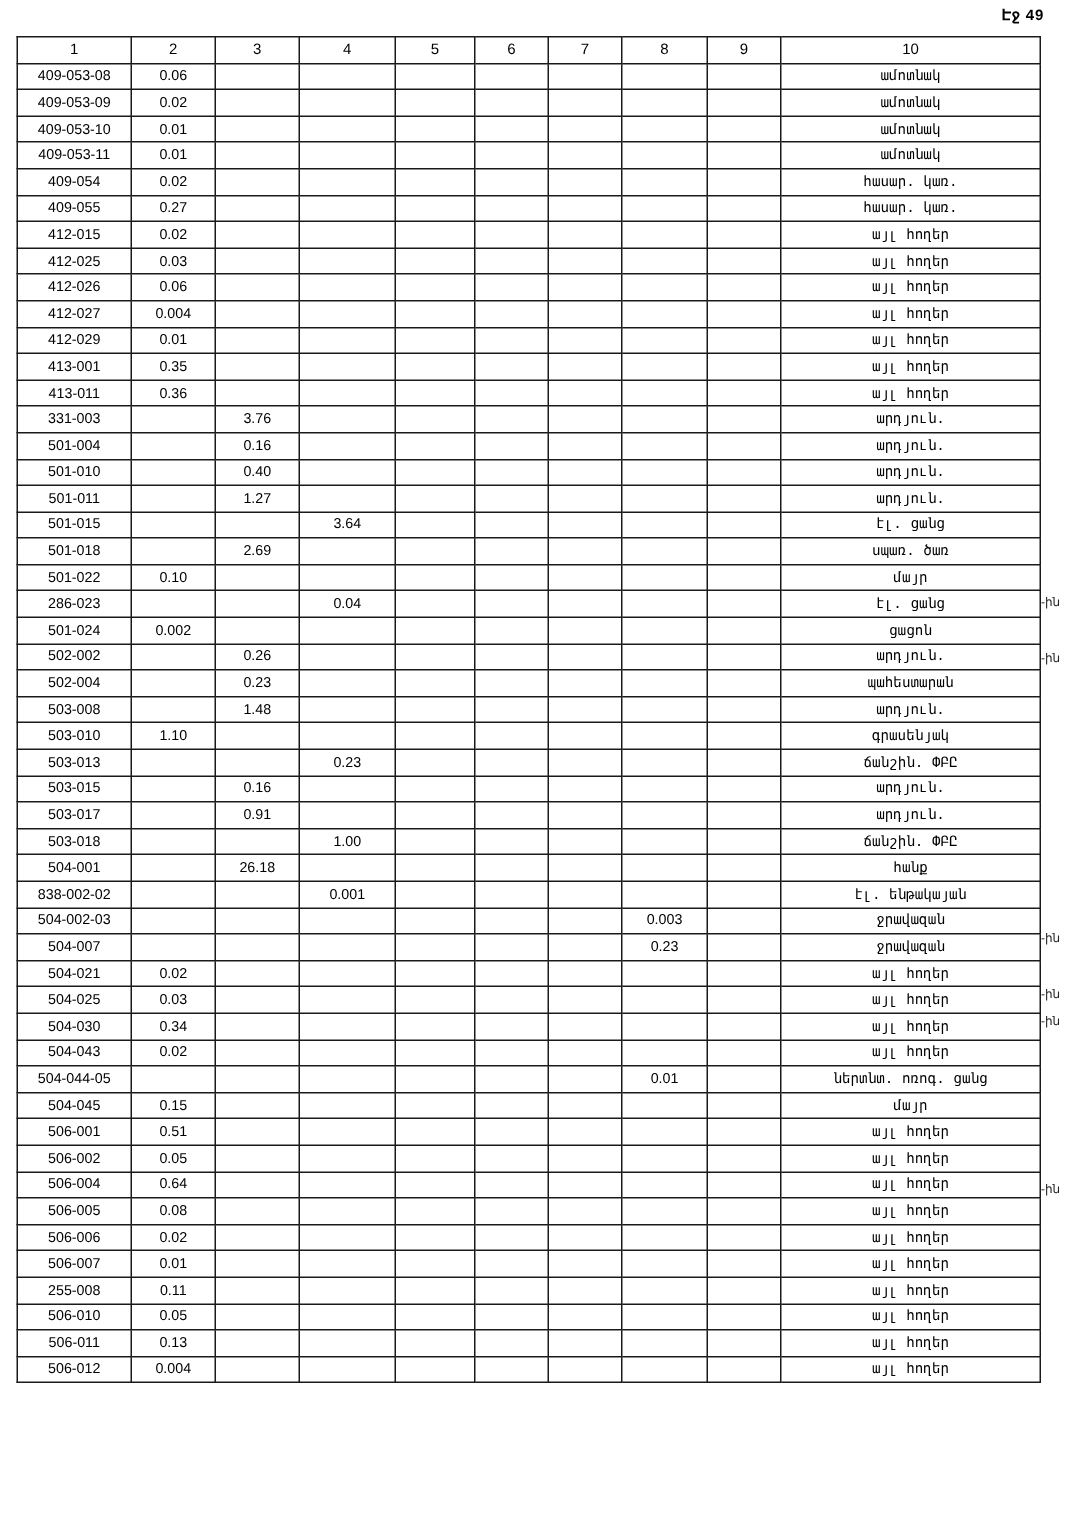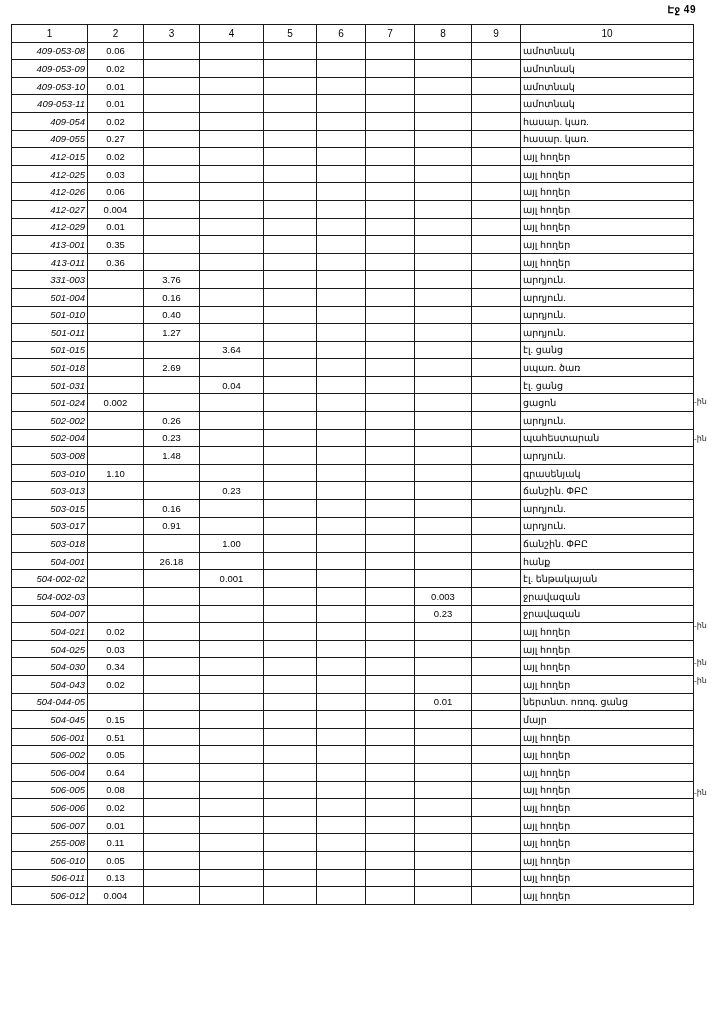--- a/index.html
+++ b/index.html
@@ -62,33 +62,33 @@
   col.c3 { width: 56px; }
   col.c4 { width: 64px; }
   col.c5 { width: 53px; }
   col.c6 { width: 49px; }
   col.c7 { width: 49px; }
   col.c8 { width: 57px; }
   col.c9 { width: 49px; }
   col.c10 { width: 173px; }
 
   td.code {
-    text-align: right;
+    text-align: center;
     padding-left: 3px;
     font-size: 9.5px;
-    font-style: italic;
   }
   td.num {
     text-align: center;
     font-size: 9.5px;
   }
   td.name {
-    text-align: left;
+    text-align: center;
     padding-left: 4px;
     font-size: 9.5px;
+    font-family: Liberation Mono, monospace;
   }
   .marks {
     position: absolute;
     top: 24px;
     left: 694px;
     width: 20px;
   }
   .mark {
     position: absolute;
     font-size: 8px;
@@ -354,21 +354,33 @@
             <td class="num">2.69</td>
             <td class="num"></td>
             <td class="num"></td>
             <td class="num"></td>
             <td class="num"></td>
             <td class="num"></td>
             <td class="num"></td>
             <td class="name">սպառ. ծառ</td>
           </tr>
           <tr>
-            <td class="code">501-031</td>
+            <td class="code">501-022</td>
+            <td class="num">0.10</td>
+            <td class="num"></td>
+            <td class="num"></td>
+            <td class="num"></td>
+            <td class="num"></td>
+            <td class="num"></td>
+            <td class="num"></td>
+            <td class="num"></td>
+            <td class="name">մայր</td>
+          </tr>
+          <tr>
+            <td class="code">286-023</td>
             <td class="num"></td>
             <td class="num"></td>
             <td class="num">0.04</td>
             <td class="num"></td>
             <td class="num"></td>
             <td class="num"></td>
             <td class="num"></td>
             <td class="num"></td>
             <td class="name">էլ. ցանց</td>
           </tr>
@@ -486,21 +498,21 @@
             <td class="num">26.18</td>
             <td class="num"></td>
             <td class="num"></td>
             <td class="num"></td>
             <td class="num"></td>
             <td class="num"></td>
             <td class="num"></td>
             <td class="name">հանք</td>
           </tr>
           <tr>
-            <td class="code">504-002-02</td>
+            <td class="code">838-002-02</td>
             <td class="num"></td>
             <td class="num"></td>
             <td class="num">0.001</td>
             <td class="num"></td>
             <td class="num"></td>
             <td class="num"></td>
             <td class="num"></td>
             <td class="num"></td>
             <td class="name">էլ. ենթակայան</td>
           </tr>

